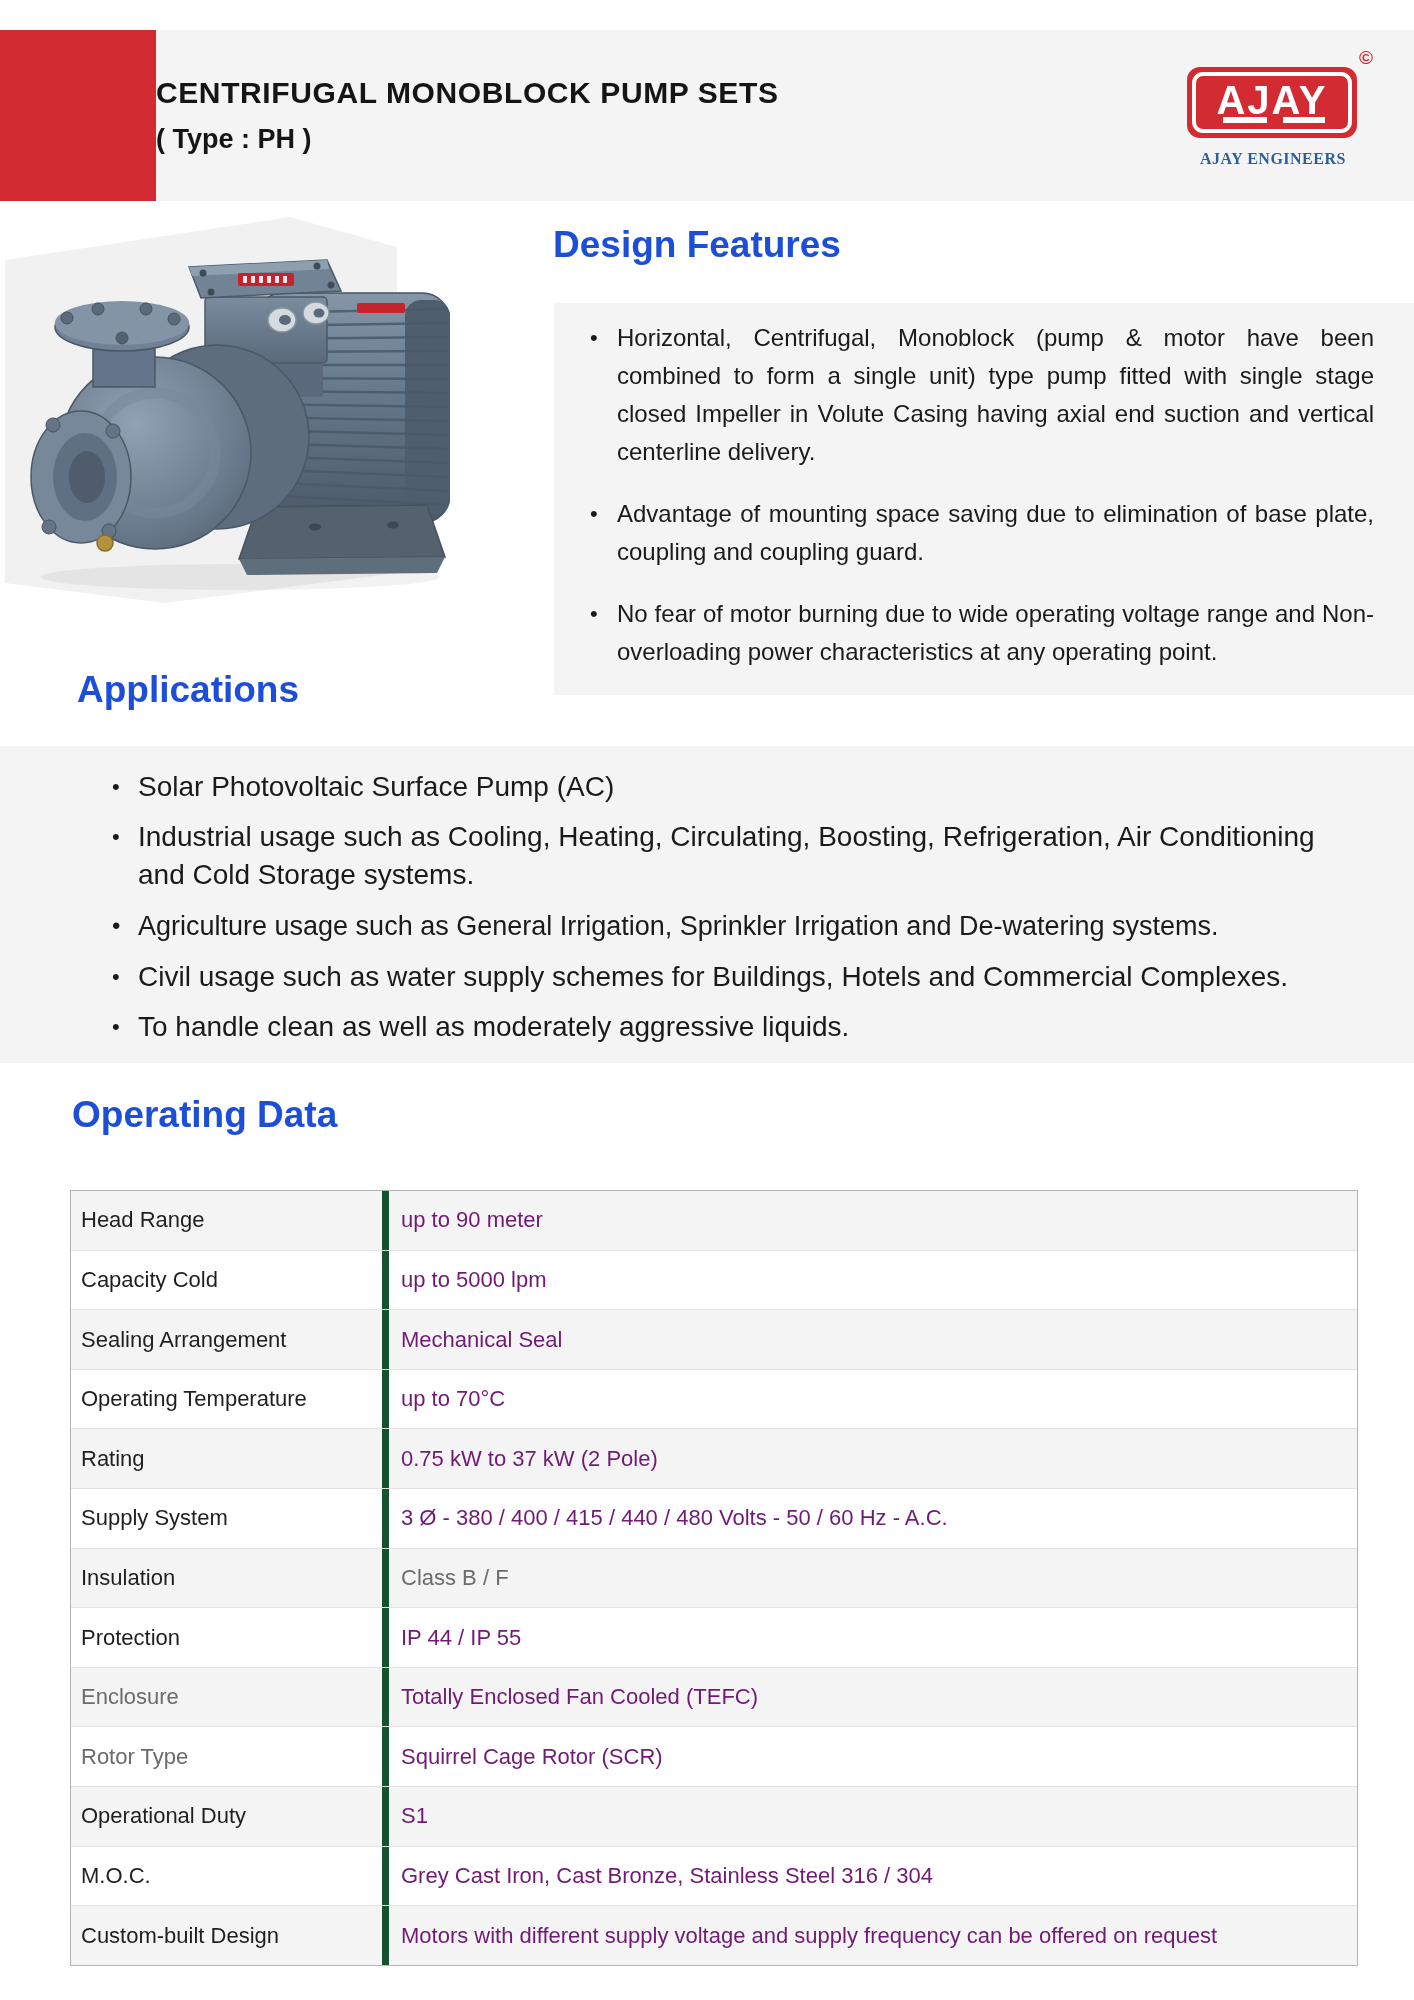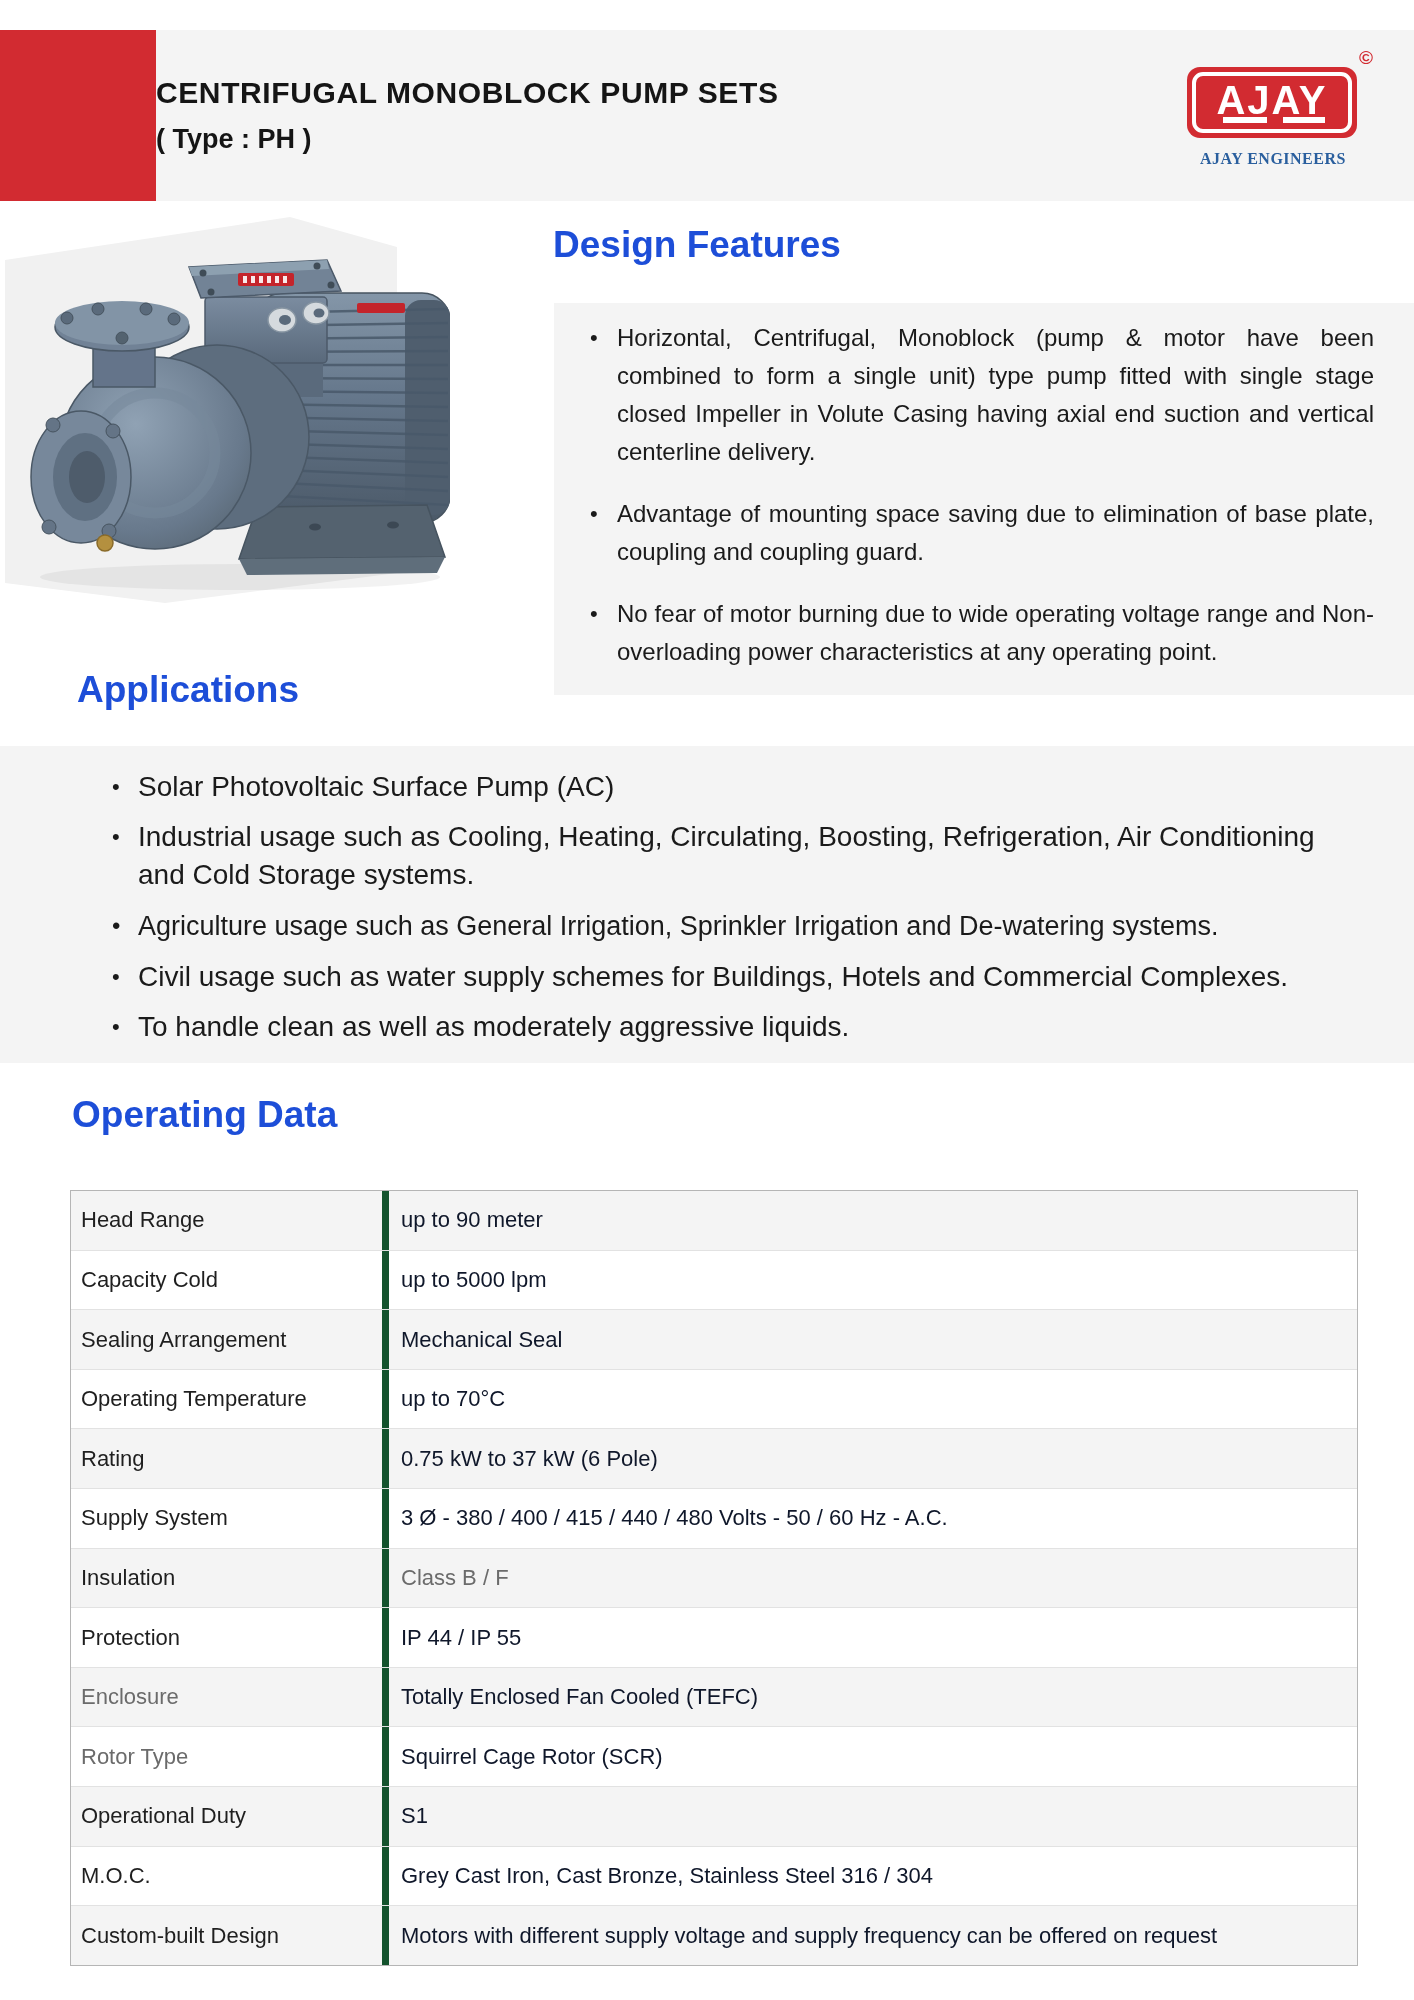--- a/index.html
+++ b/index.html
@@ -42,21 +42,21 @@
 
   
   .op-table{position:absolute;left:70px;top:1190px;width:1288px;height:776px;
             box-sizing:border-box;border:1px solid #b5b5b5;display:flex;flex-direction:column;
             background:#ffffff;}
   .t-row{flex:1;display:flex;align-items:stretch;}
   .t-row + .t-row{border-top:1px solid #e2e2e2;}
   .op-table .t-row:nth-of-type(odd){background:#f4f4f4;}
   .t-label{width:318px;border-right:7px solid #14532d;display:flex;align-items:center;
            padding-left:10px;font-size:22px;color:#1f1f1f;box-sizing:border-box;}
-  .t-value{flex:1;display:flex;align-items:center;padding-left:12px;font-size:22px;color:#0f172a;}
+  .t-value{flex:1;display:flex;align-items:center;padding-left:12px;font-size:22px;color:#701a75;}
   .muted{color:#6b6b6b;}
 
   .pump{position:absolute;left:5px;top:205px;width:445px;height:400px;}
 </style>
 </head>
 <body>
 
 <div class="page">
 
   <header class="band">
@@ -253,21 +253,21 @@
           <div class="t-value">Mechanical Seal</div>
         </div>
 
         <div class="t-row">
           <div class="t-label">Operating Temperature</div>
           <div class="t-value">up to 70°C</div>
         </div>
 
         <div class="t-row">
           <div class="t-label">Rating</div>
-          <div class="t-value">0.75 kW to 37 kW (6 Pole)</div>
+          <div class="t-value">0.75 kW to 37 kW (2 Pole)</div>
         </div>
 
         <div class="t-row">
           <div class="t-label">Supply System</div>
           <div class="t-value">3 Ø - 380 / 400 / 415 / 440 / 480 Volts - 50 / 60 Hz - A.C.</div>
         </div>
 
         <div class="t-row">
           <div class="t-label">Insulation</div>
           <div class="t-value muted">Class B / F</div>

